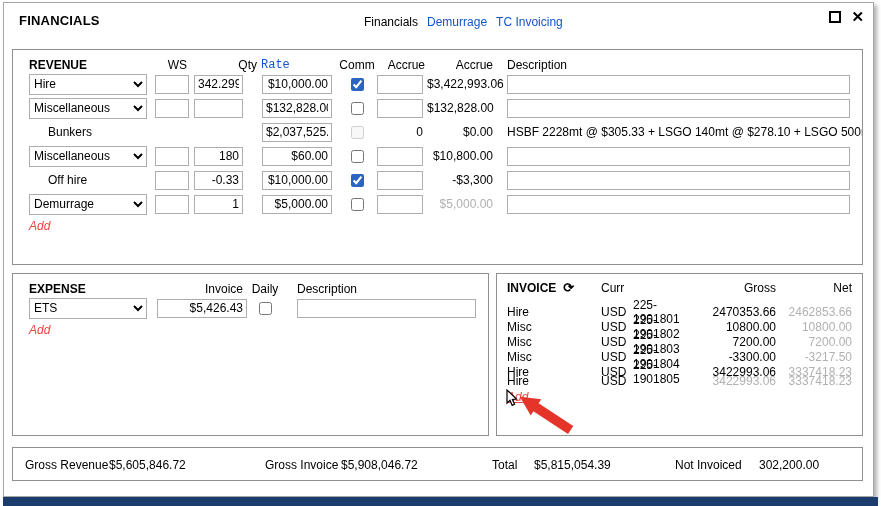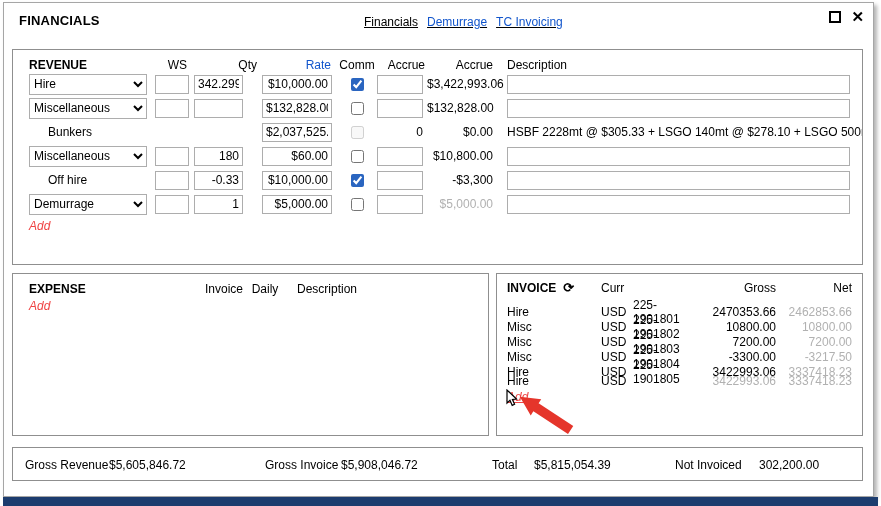--- a/index.html
+++ b/index.html
@@ -4,21 +4,21 @@
 <style>
   * { margin:0; padding:0; box-sizing:border-box; }
   html,body { width:881px; height:506px; }
   body { font-family:"Liberation Sans",sans-serif; font-size:12px; color:#000; background:#fff; position:relative; overflow:hidden; }
 
   .window { position:absolute; left:3px; top:2px; width:871px; height:495px; background:#fff; border:1px solid #a6a6a6; box-shadow:3px 3px 4px rgba(0,0,0,.3); }
   .bottom-bar { position:absolute; left:3px; right:3px; bottom:0; height:9px; background:#1c3c6e; }
 
   
   .title { position:absolute; left:15px; top:10px; font-weight:bold; font-size:13px; letter-spacing:.2px; }
-  .nav { position:absolute; left:360px; top:12px; white-space:nowrap;text-decoration:underline; }
+  .nav { position:absolute; left:360px; top:12px; white-space:nowrap; }
   .nav .nav-item { margin-right:9px; }
   .nav .active { color:#000; }
   .nav .link { color:#1155cc; cursor:pointer; }
   .win-controls { position:absolute; right:9px; top:8px; display:flex; align-items:center; gap:10px; }
   .max-icon { width:12px; height:12px; border:2px solid #000; display:inline-block; cursor:pointer; }
   .close-icon { font-size:15px; font-weight:bold; line-height:12px; cursor:pointer; }
 
   
   .panel { position:absolute; border:1px solid #8f8f8f; background:#fff; }
   #revenue { left:8px; top:46px; right:10px; height:216px; }
@@ -33,21 +33,21 @@
   .hrow { height:17px; margin-top:5px; align-items:flex-end; }
   .c-type { width:122px; }
   .c-ws { width:40px; }
   .c-qty { width:70px; }
   .c-rate { width:76px; }
   .c-comm { width:40px; text-align:center; }
   .c-accrue { width:50px; }
   .c-total { width:66px; text-align:right; white-space:nowrap; }
   .c-desc { flex:1; padding-left:14px; padding-right:12px; overflow:hidden; white-space:nowrap; }
   .hrow .c-ws, .hrow .c-qty { text-align:right; padding-right:4px; }
-  .hrow .c-rate { text-align:right; padding-right:6px; }
+  .hrow .c-rate { text-align:left; padding-right:6px;font-family:Liberation Mono, monospace; }
   .hrow .c-accrue { text-align:right; padding-right:2px; }
   .rate-link { color:#1155cc; cursor:pointer; }
   .accrue-text { text-align:right; padding-right:4px; }
   .type-label { padding-left:19px; }
 
   input[type=text] { height:19px; border:1px solid #adadad; font:12px "Liberation Sans",sans-serif; padding:0 3px; background:#fff; }
   select { width:118px; height:21px; border:1px solid #adadad; font:12px "Liberation Sans",sans-serif; background:#fff; }
   input[type=checkbox] { width:13px; height:13px; accent-color:#2a65c0; vertical-align:middle; }
   .in-ws { width:34px; margin-left:4px; }
   .in-qty { width:49px; margin-left:3px; text-align:right; }
@@ -185,20 +185,26 @@
     <span class="add-link">Add</span>
   </div>
 
   <div class="panel" id="expense">
     <div class="row hrow">
       <div class="c-etype ptitle">EXPENSE</div>
       <div class="c-amount">Invoice</div>
       <div class="c-daily">Daily</div>
       <div class="c-desc">Description</div>
     </div>
+    <div class="row">
+      <div class="c-etype"><select><option>ETS</option></select></div>
+      <div class="c-amount"><input type="text" class="in-amount" value="$5,426.43" style=""></div>
+      <div class="c-daily"><input type="checkbox" style=""></div>
+      <div class="c-desc"><input type="text" class="in-desc" value="" style=""></div>
+    </div>
     <span class="add-link">Add</span>
   </div>
 
   <div class="panel" id="invoice">
     <div class="inv-grid inv-head">
       <div><span class="ptitle">INVOICE</span><span class="refresh-icon">⟳</span></div>
       <div>Curr</div>
       <div></div>
       <div class="col-r">Gross</div>
       <div class="col-r">Net</div>

